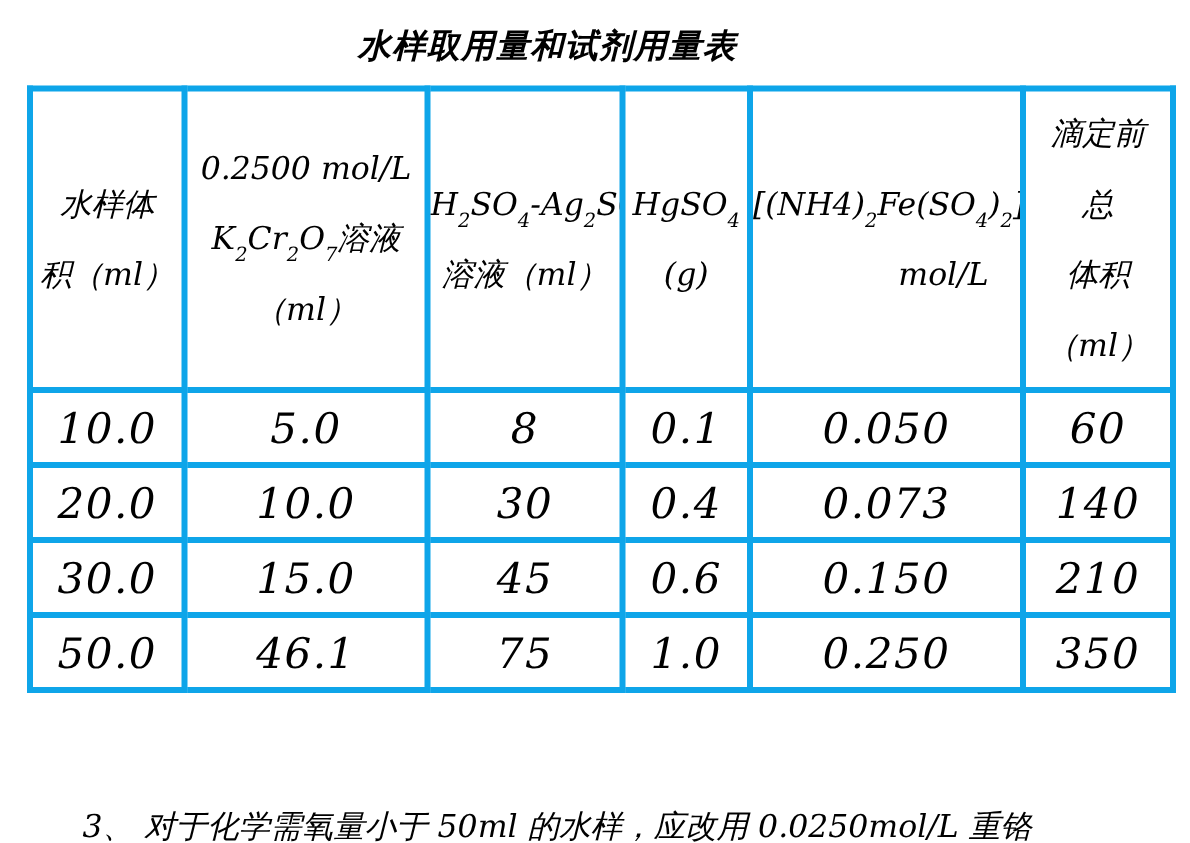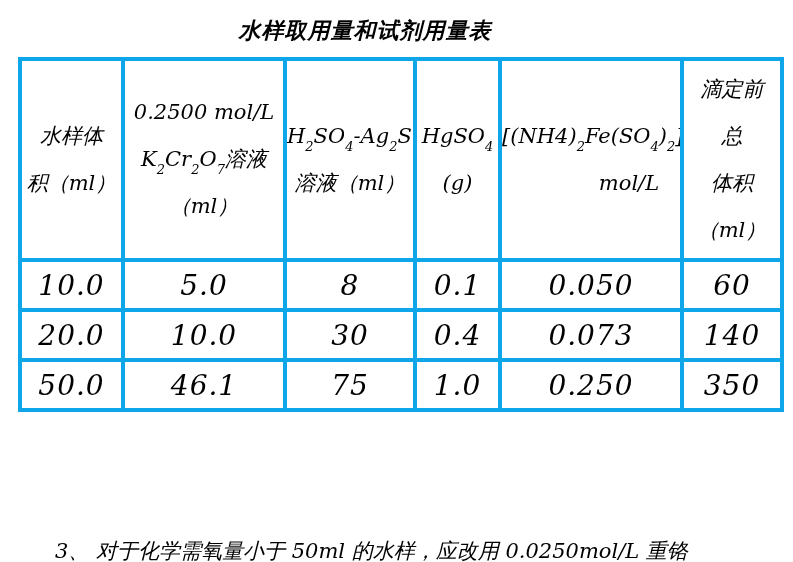--- a/index.html
+++ b/index.html
@@ -121,20 +121,28 @@
       </tr>
       <tr>
         <td>20.0</td>
         <td>10.0</td>
         <td>30</td>
         <td>0.4</td>
         <td>0.073</td>
         <td>140</td>
       </tr>
       <tr>
+        <td>30.0</td>
+        <td>15.0</td>
+        <td>45</td>
+        <td>0.6</td>
+        <td>0.150</td>
+        <td>210</td>
+      </tr>
+      <tr>
         <td>50.0</td>
         <td>46.1</td>
         <td>75</td>
         <td>1.0</td>
         <td>0.250</td>
         <td>350</td>
       </tr>
     </tbody>
   </table>
 

